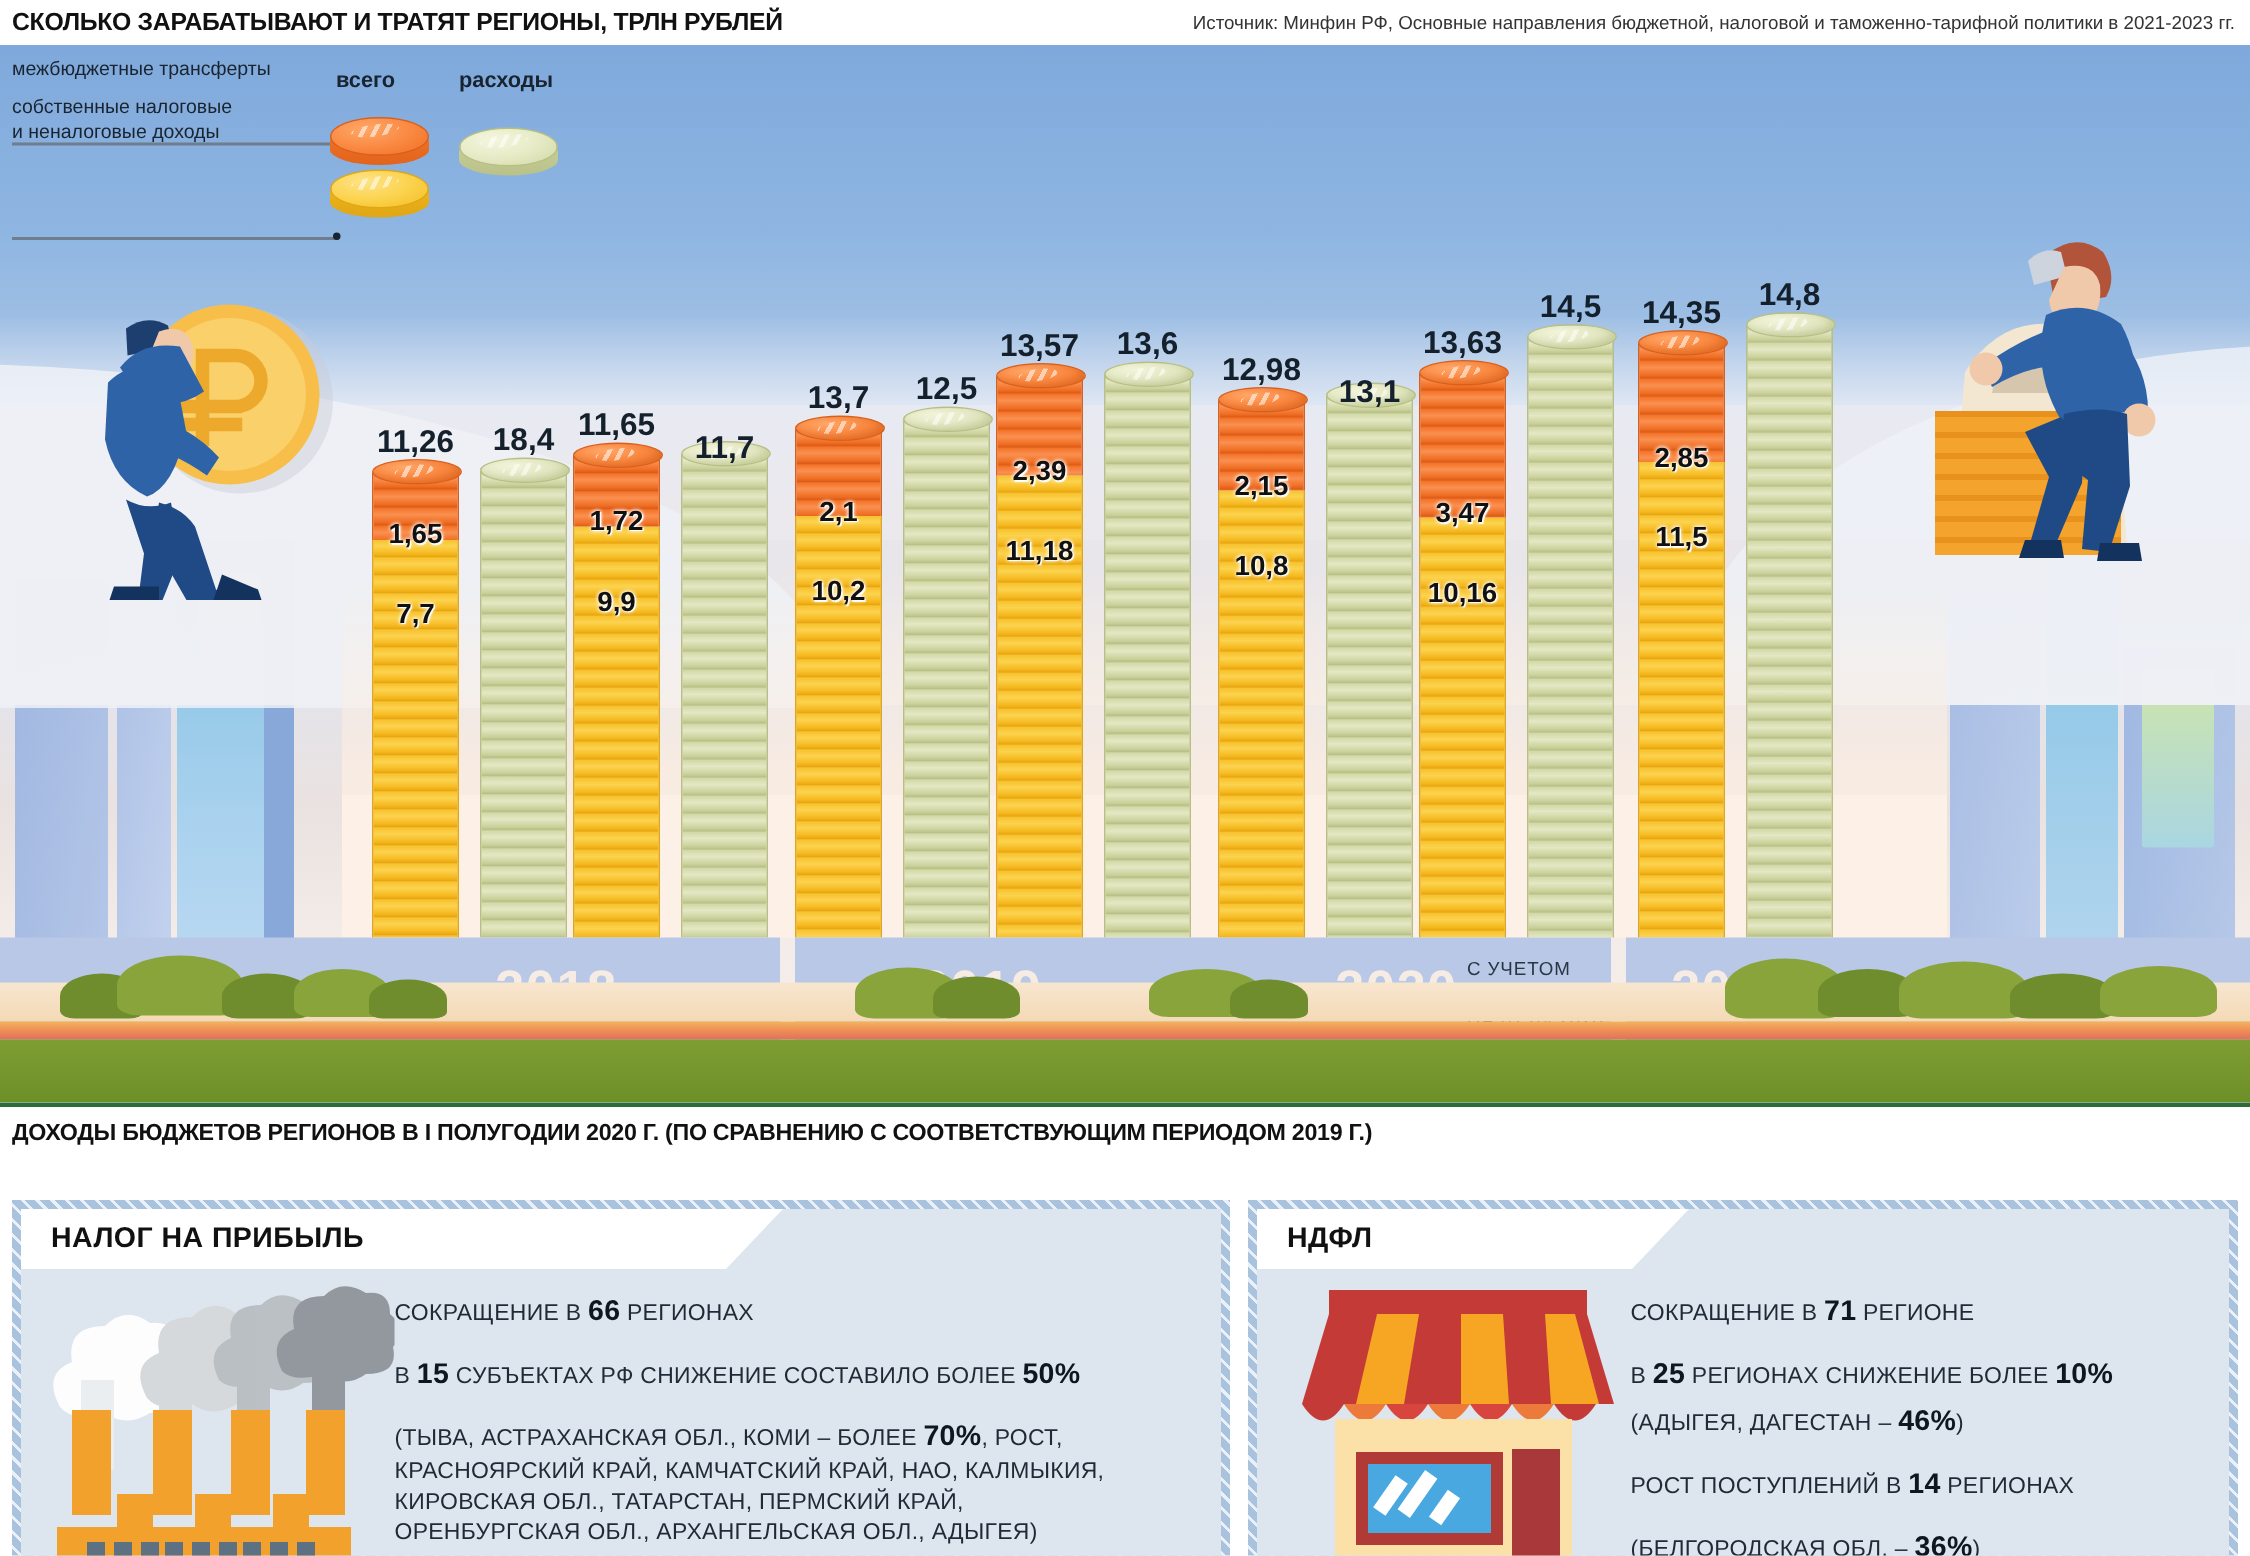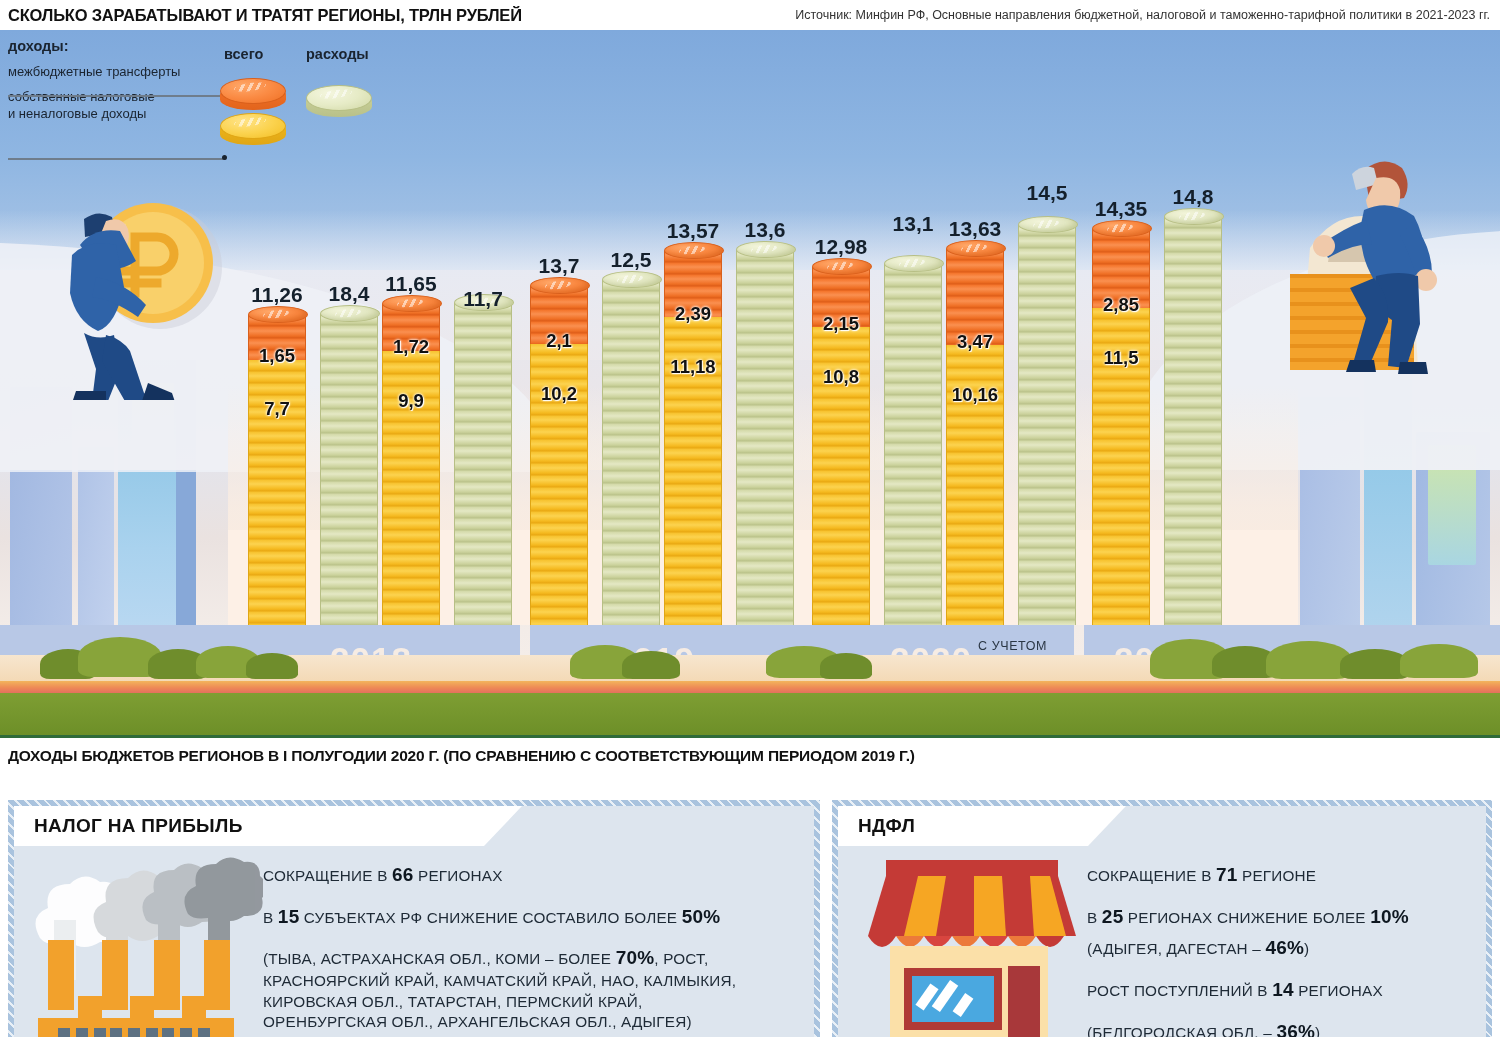--- a/index.html
+++ b/index.html
@@ -255,21 +255,20 @@
   <div class="bld" style="left:1364px;bottom:88px;width:48px;height:318px;background:linear-gradient(180deg,#bed8f0,#93c9e8 40%,#b3d5ee);"></div>
   <div class="bld" style="left:1416px;bottom:88px;width:74px;height:215px;background:linear-gradient(100deg,#9fb8e2,#b6c8e8);"></div>
   <div class="bld" style="left:1428px;bottom:170px;width:48px;height:120px;background:linear-gradient(180deg,#cfe6a8,#a9d6e2);"></div>
 
   <div class="haze1"></div>
   <div class="haze2"></div>
   <div class="curve-left"></div>
   <div class="curve-right"></div>
 
   <div class="legend">
-    <div class="legend-title">доходы:</div>
     <div class="legend-row r1">межбюджетные трансферты</div>
     <div class="legend-row">
       <div>собственные налоговые</div>
       <div>и неналоговые доходы</div>
     </div>
   </div>
   <div class="leg-line" style="left:8px;top:65px;width:218px;"></div>
   <div class="leg-dot" style="left:222px;top:62px;"></div>
   <div class="leg-line" style="left:8px;top:128px;width:218px;"></div>
   <div class="leg-dot" style="left:222px;top:125px;"></div>
@@ -460,21 +459,21 @@
     <div class="col-caption" style="bottom:-30px;">ПЛАН</div>
   </div>
   <div class="col" style="left:884px;">
     <div class="stack" style="height:361px;">
       <div class="seg green" style="bottom:0;height:361px;">
           <div class="cap green">
             <div class="cap-shine"></div>
           </div>
         </div>
     </div>
-    <div class="total-label" style="bottom:389px;">13,1</div>
+    <div class="total-label" style="bottom:351px;">13,1</div>
   </div>
 
   <div class="col" style="left:946px;">
     <div class="stack" style="height:376px;">
       <div class="seg gold" style="bottom:0;height:280px;"></div>
       <div class="seg orange" style="bottom:280px;height:96px;">
           <div class="cap orange">
             <div class="cap-shine"></div>
           </div>
         </div>
@@ -485,21 +484,21 @@
     <div class="col-caption" style="bottom:-30px;">ПЛАН</div>
   </div>
   <div class="col" style="left:1018px;">
     <div class="stack" style="height:400px;">
       <div class="seg green" style="bottom:0;height:400px;">
           <div class="cap green">
             <div class="cap-shine"></div>
           </div>
         </div>
     </div>
-    <div class="total-label" style="bottom:420px;">14,5</div>
+    <div class="total-label" style="bottom:408px;">14,5</div>
   </div>
 
   <div class="col" style="left:1092px;">
     <div class="stack" style="height:396px;">
       <div class="seg gold" style="bottom:0;height:317px;"></div>
       <div class="seg orange" style="bottom:317px;height:79px;">
           <div class="cap orange">
             <div class="cap-shine"></div>
           </div>
         </div>

